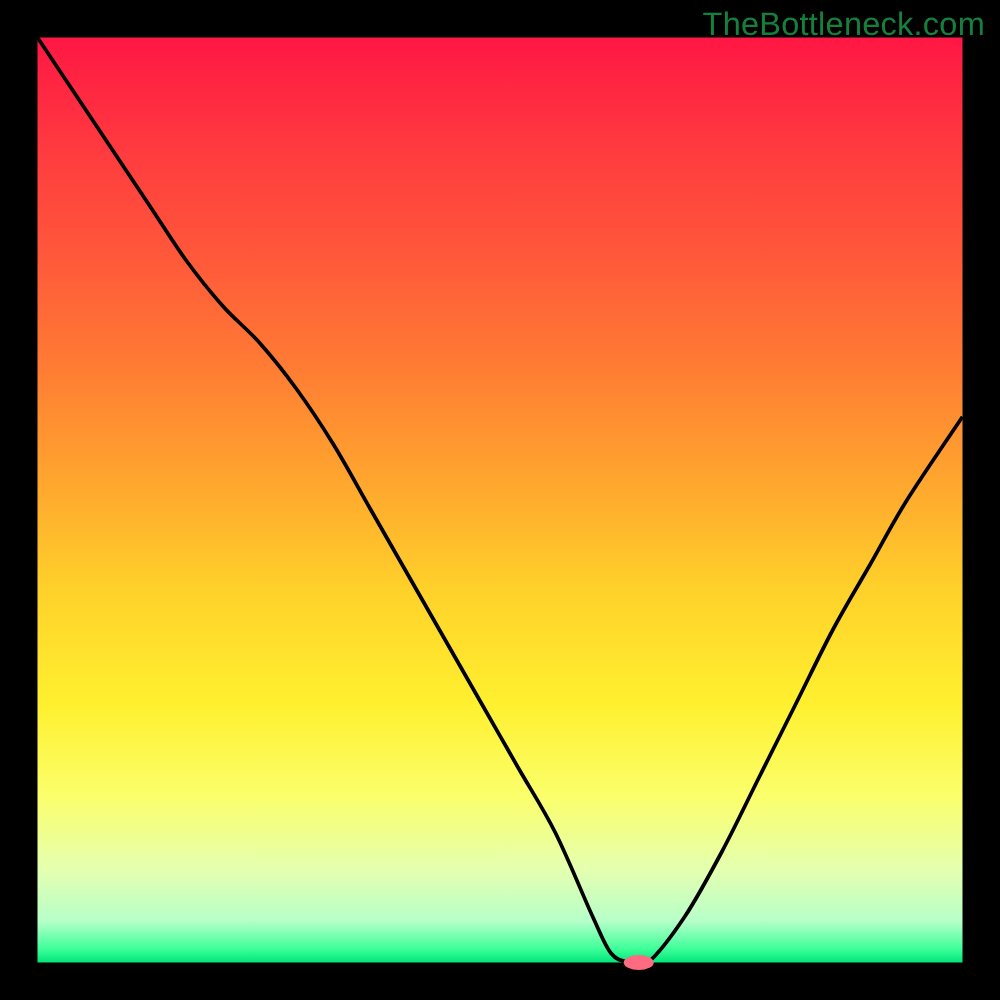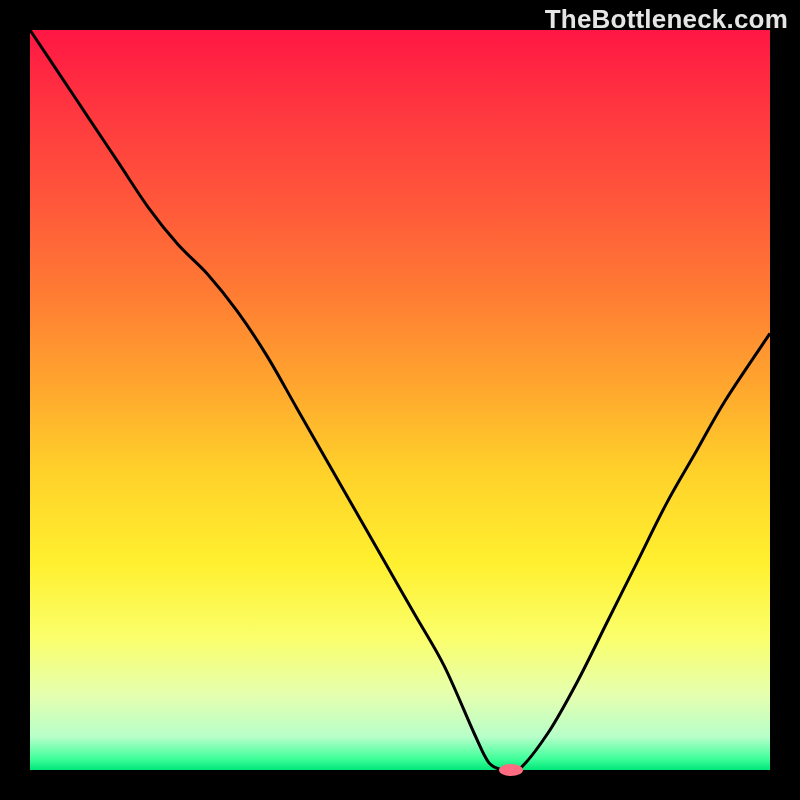--- a/index.html
+++ b/index.html
@@ -14,23 +14,23 @@
   .frame {
     position: relative;
     width: 800px;
     height: 800px;
     background: #000;
   }
   .watermark {
     position: absolute;
     top: 4px;
     right: 12px;
-    color: #e5e5e5;
+    color: #15803d;
     font-size: 26px;
-    font-weight: 700;
+    font-weight: 400;
     letter-spacing: 0.2px;
     user-select: none;
   }
   .plot-svg {
     position: absolute;
     top: 0;
     left: 0;
   }
 </style>
 </head>

